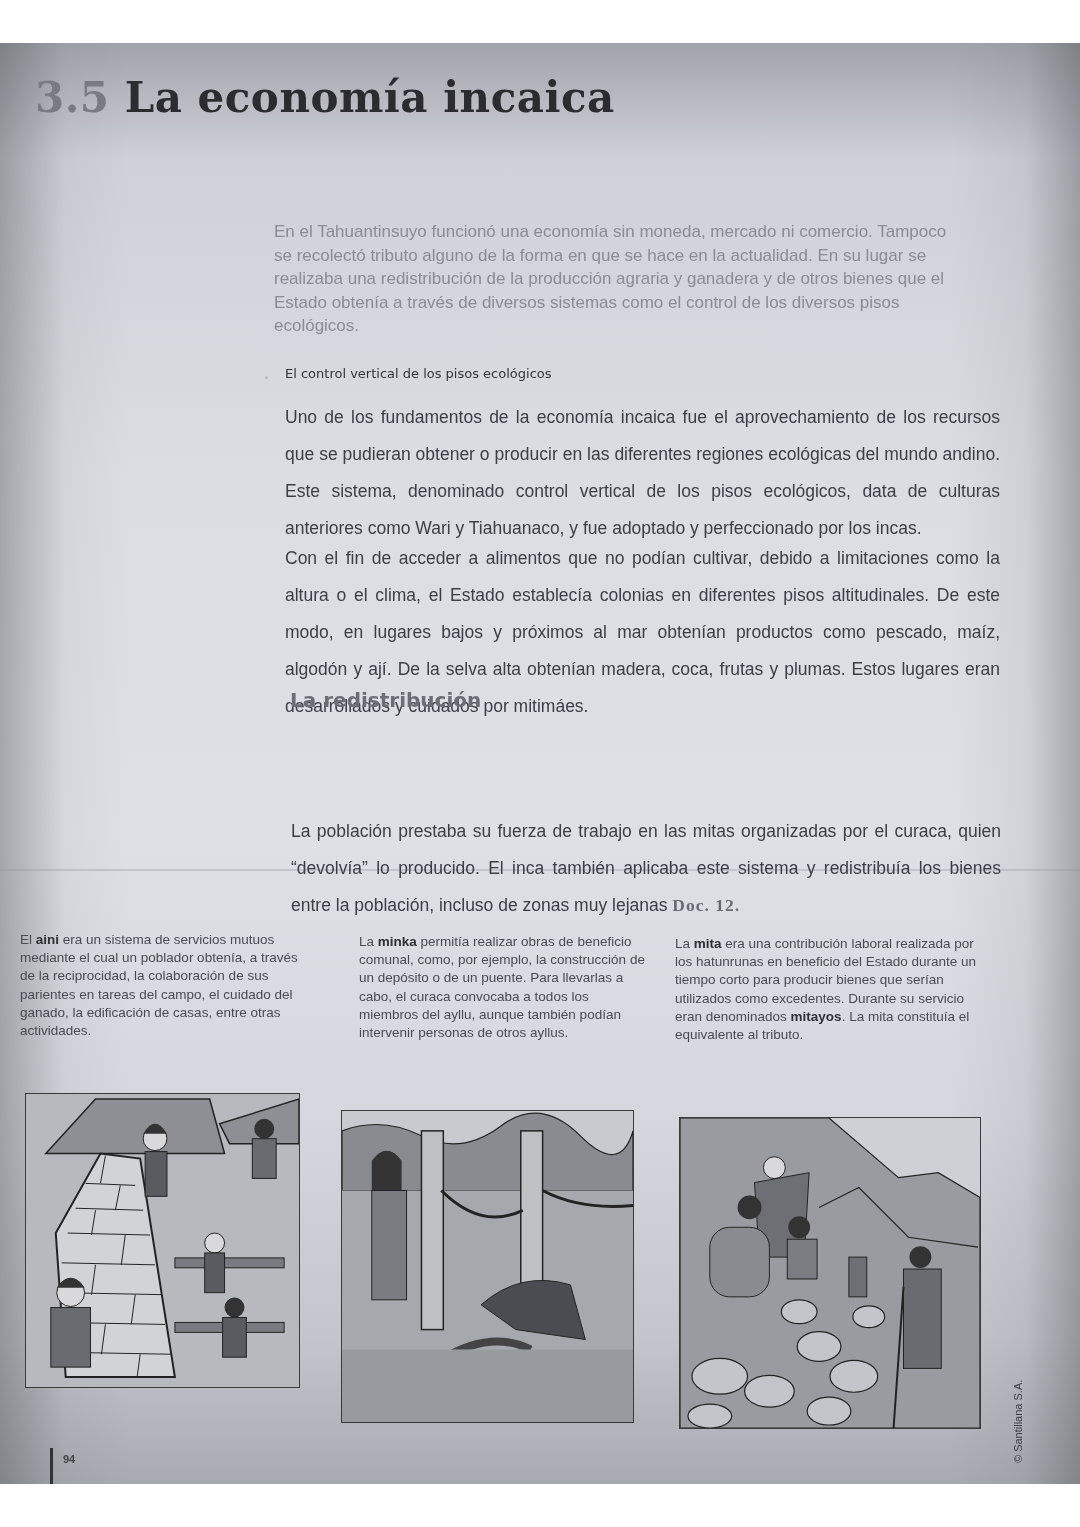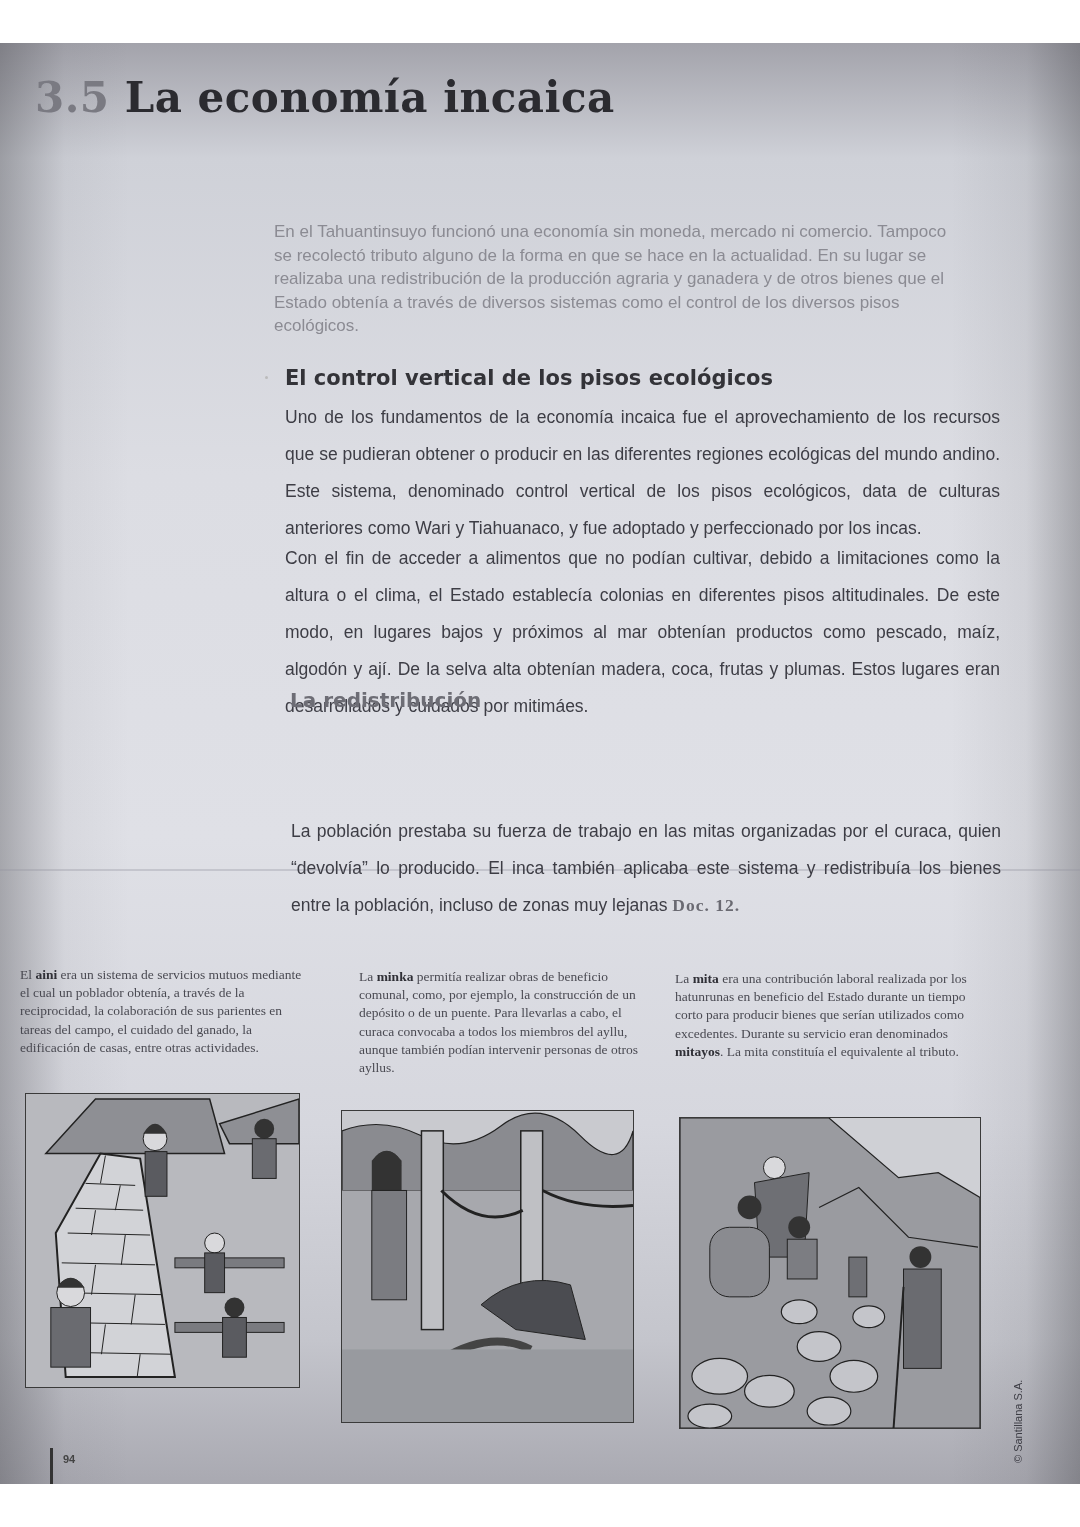--- a/index.html
+++ b/index.html
@@ -48,23 +48,23 @@
       font-size: 17px;
       line-height: 23.5px;
       color: #8b8b93;
       margin-top: 32px;
     }
     .h2 {
       position: absolute;
       left: 285px;
       top: 323px;
       font-family: "DejaVu Sans", sans-serif;
-      font-size: 21px;
+      font-size: 13px;
       color: #333338;
-      font-weight: 700;
+      font-weight: 400;
       text-align: right;
     }
     .bullet-mark {
       position: absolute;
       left: 265px;
       top: 333px;
       width: 3px;
       height: 3px;
       background: #bbb;
       border-radius: 50%;
@@ -92,25 +92,24 @@
     .p3 { top: 683px; left: 291px; width: 710px; }
     .p4 { top: 770px; left: 291px; width: 710px; }
     .doc-ref {
       font-family: Liberation Serif, serif;
       font-weight: bold;
       color: #6a6a72;
       letter-spacing: 1px;
     }
     .caption {
       position: absolute;
-      font-family: Liberation Serif, serif;
+      font-family: Liberation Sans, sans-serif;
       font-size: 13.5px;
       line-height: 18.2px;
       color: #4a4a52;
-      margin-top: 35px;
     }
     .caption b { color: #2f2f36; }
     .cap1 { left: 20px; top: 888px; width: 290px; }
     .cap2 { left: 359px; top: 890px; width: 290px; }
     .cap3 { left: 675px; top: 892px; width: 305px; }
     .illus {
       position: absolute;
       border: 1.5px solid #3a3a3a;
       overflow: hidden;
     }

